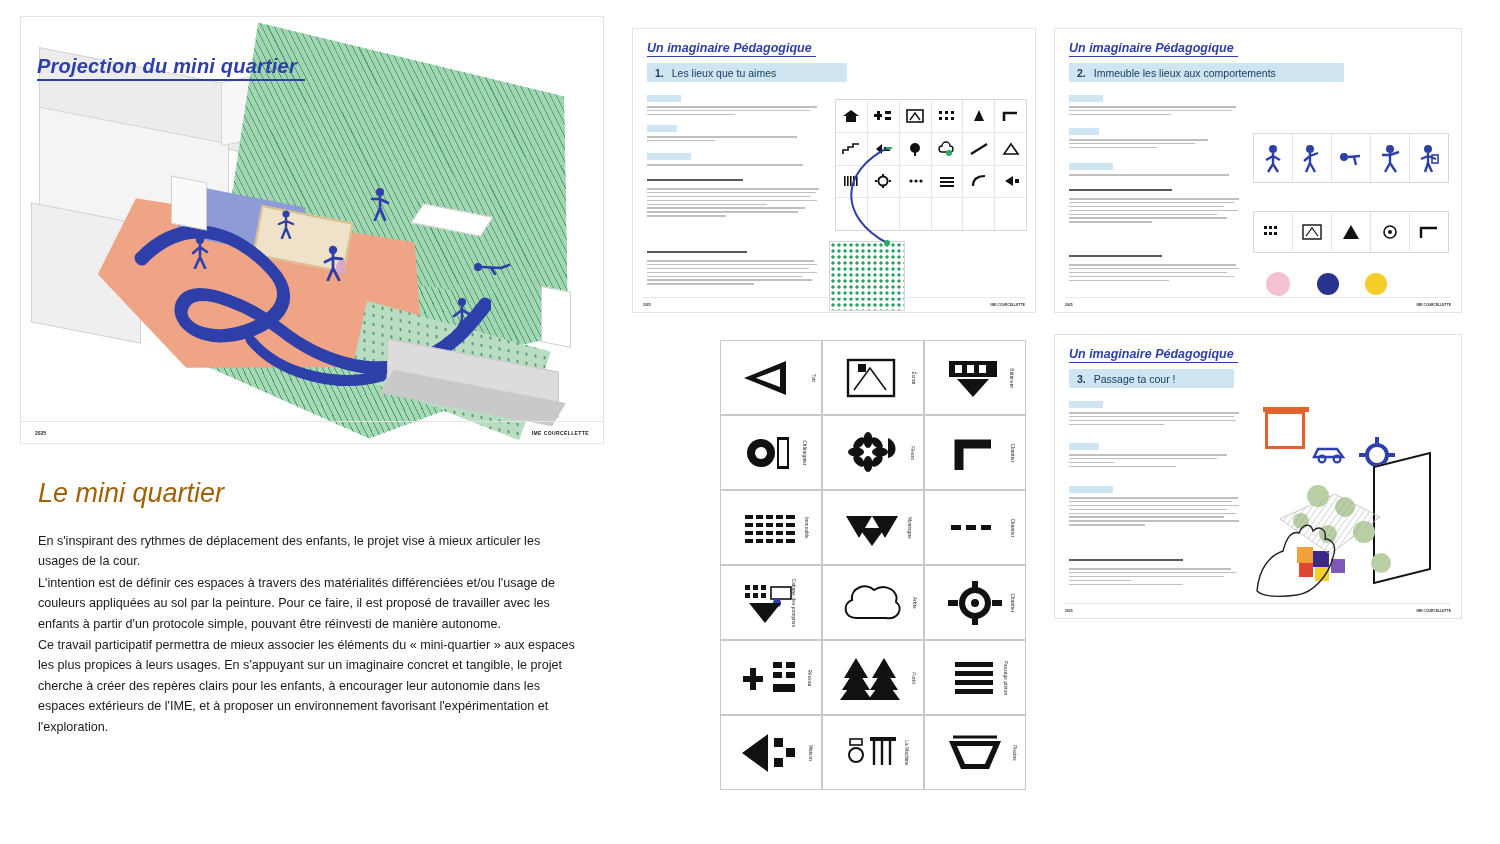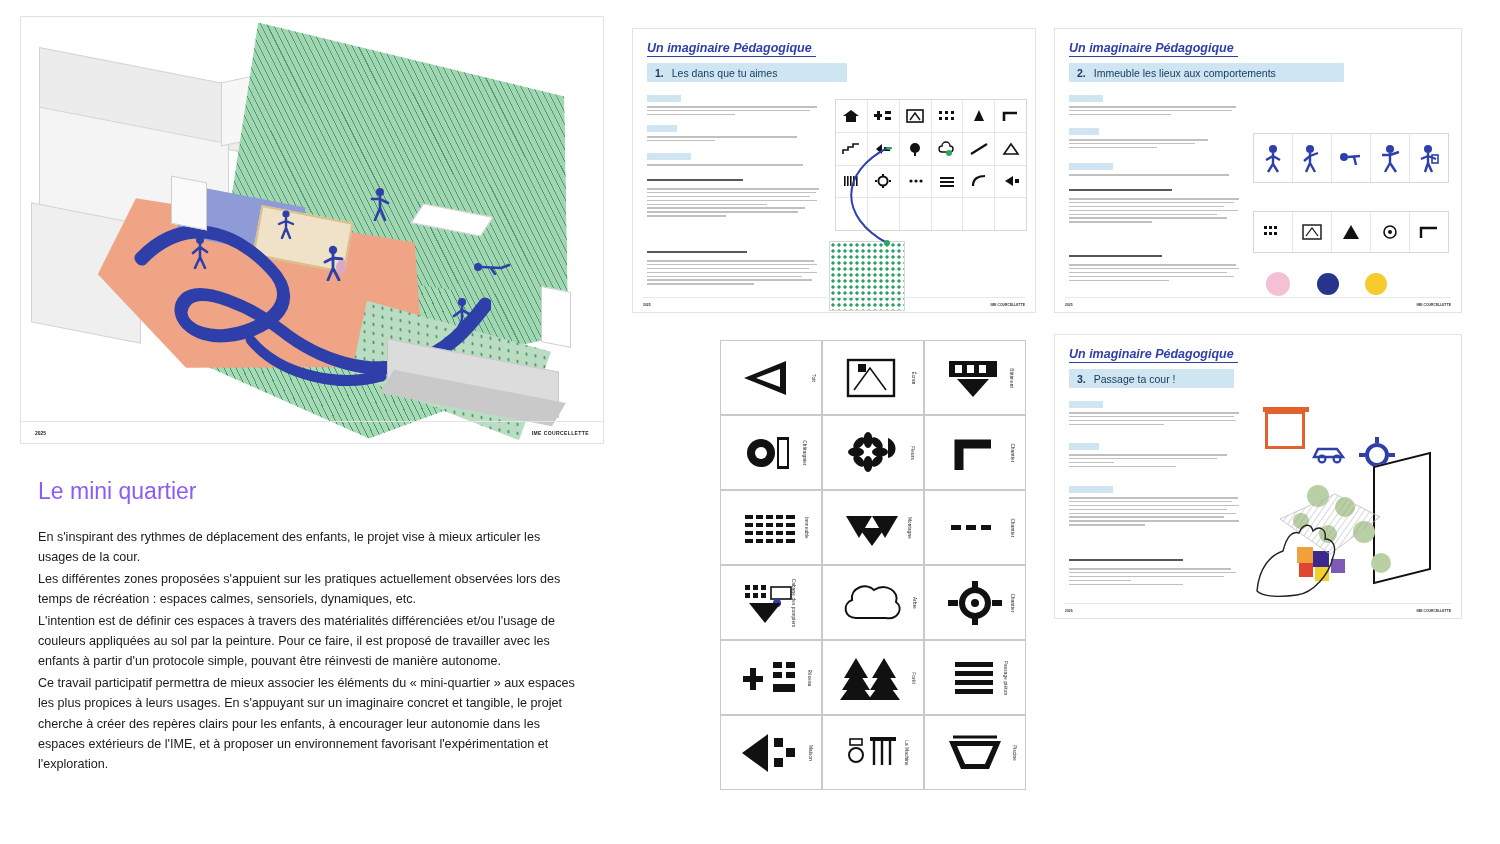--- a/index.html
+++ b/index.html
@@ -171,24 +171,25 @@
     padding: 0 14px;
     font-size: 5px;
     font-weight: bold;
     color: #222;
   }
   .render-footer .rf-right { margin-left: auto; letter-spacing: .4px; }
 
   
   .text-block { margin-top: 34px; padding-left: 18px; width: 570px; }
   .text-title {
-    font-size: 23px;
-    color: #8b5cf6;
+    font-size: 27px;
+    color: #a16207;
     margin: 0 0 22px 0;
     font-weight: normal;
+    font-style: italic;
   }
   .text-body {
     font-size: 12.6px;
     line-height: 1.62;
     color: #1b1b1b;
   }
   .text-body p { margin: 0 12px 1px 0; }
 
   
 
@@ -386,43 +387,43 @@
             <path d="M9 8 L28 9 M18 9 L22 15 M28 9 L36 6" stroke="#2f3faa" stroke-width="2.6" fill="none" stroke-linecap="round"></path>
           </svg>
       </div>
       <div class="fig" style="left:255px; top:192px;">
         <svg width="20" height="30" viewBox="0 0 20 30">
             <circle cx="10" cy="5" r="3.6" fill="#2f3faa"></circle>
             <path d="M10 9 L10 19 M10 12 L3 15 M10 12 L17 15 M10 19 L6 29 M10 19 L14 29" stroke="#2f3faa" stroke-width="2.4" fill="none" stroke-linecap="round"></path>
           </svg>
       </div>
 
+      <div class="render-title">Projection du mini quartier</div>
 
       <div class="render-footer">
         <span>2025</span>
         <span class="rf-right">IME COURCELLETTE</span>
       </div>
     </div>
 
     <div class="text-block">
       <h1 class="text-title">Le mini quartier</h1>
       <div class="text-body">
         <p>En s'inspirant des rythmes de déplacement des enfants, le projet vise à mieux articuler les usages de la cour.</p>
-        <p> Les différentes zones proposées s'appuient sur les pratiques actuellement observées lors des temps de récréation : espaces calmes, sensoriels, dynamiques, etc.</p>
         <p>L'intention est de définir ces espaces à travers des matérialités différenciées et/ou l'usage de couleurs appliquées au sol par la peinture. Pour ce faire, il est proposé de travailler avec les enfants à partir d'un protocole simple, pouvant être réinvesti de manière autonome.</p>
         <p>Ce travail participatif permettra de mieux associer les éléments du « mini-quartier » aux espaces les plus propices à leurs usages. En s'appuyant sur un imaginaire concret et tangible, le projet cherche à créer des repères clairs pour les enfants, à encourager leur autonomie dans les espaces extérieurs de l'IME, et à proposer un environnement favorisant l'expérimentation et l'exploration.</p>
       </div>
     </div>
   </div>
 
   <div class="sheet" style="left:632px; top:28px; width:404px; height:285px;">
     <div class="sheet-title">Un imaginaire Pédagogique</div>
     <div class="step-bar" style="width:200px;">
       <span class="step-num">1.</span>
-      <span class="step-label">Les dans que tu aimes</span>
+      <span class="step-label">Les lieux que tu aimes</span>
     </div>
 
     <div class="block-head" style="left:14px; top:66px; width:34px;"></div>
     <div class="fake-lines" style="left:14px; top:77px; width:170px;">
       <i style="width:100%"></i>
         <i style="width:96%"></i>
         <i style="width:52%"></i>
     </div>
     <div class="block-head" style="left:14px; top:96px; width:30px;"></div>
     <div class="fake-lines" style="left:14px; top:107px; width:170px;">

